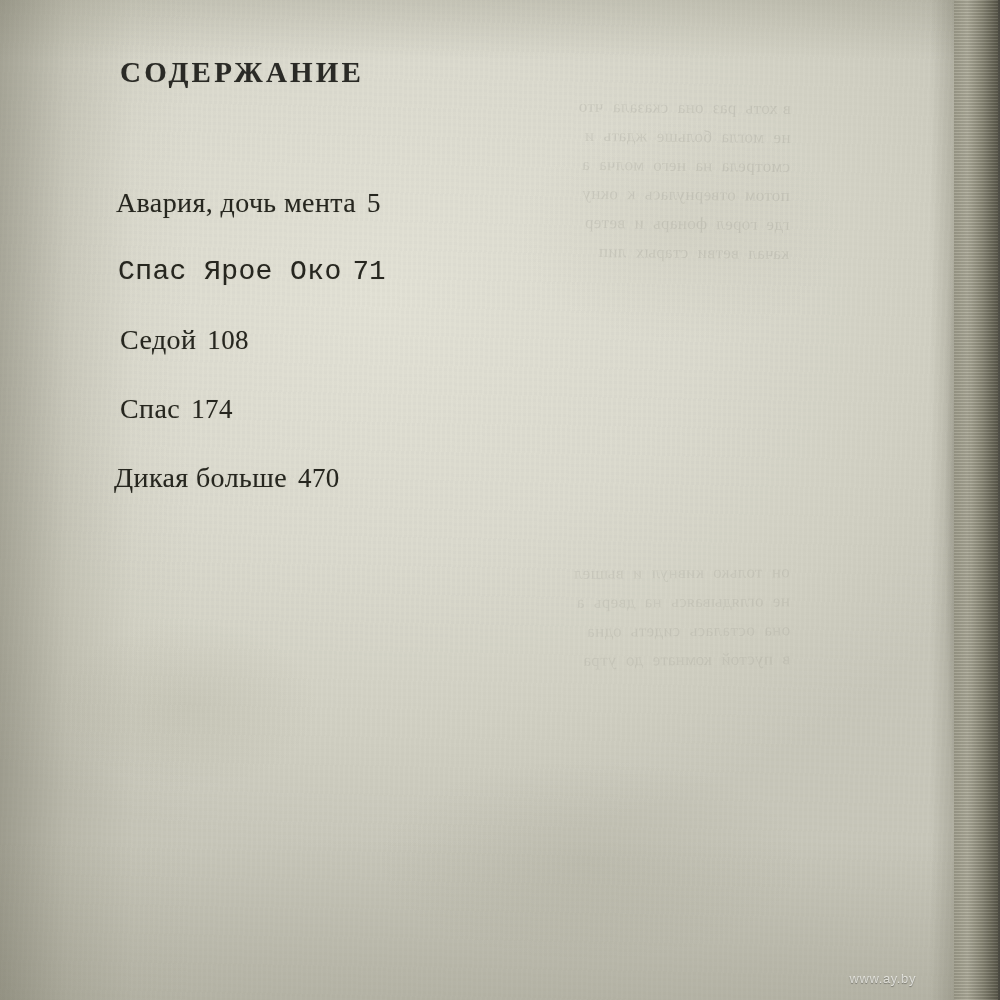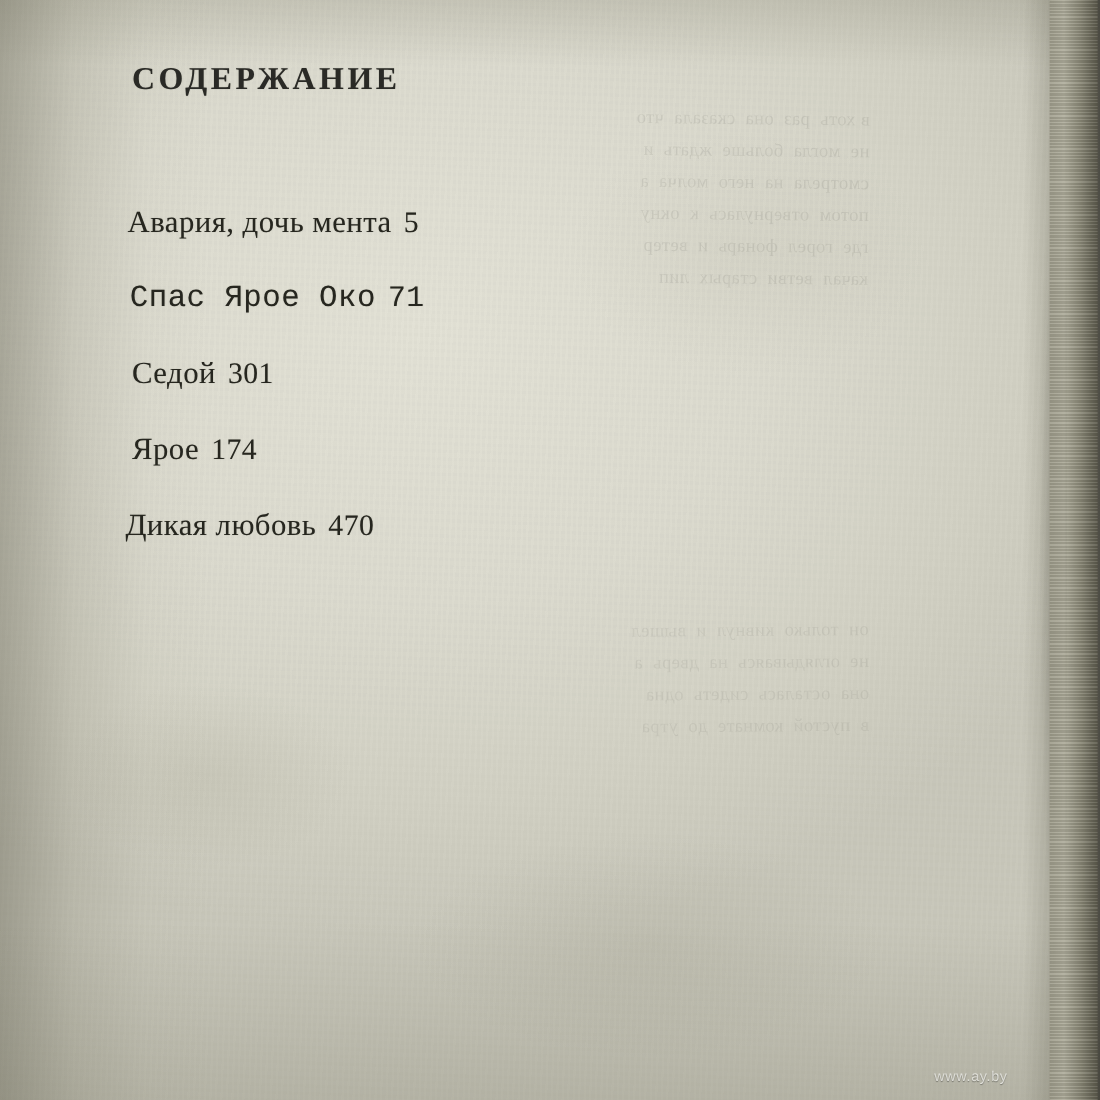--- a/index.html
+++ b/index.html
@@ -188,27 +188,27 @@
     <div class="toc-title">СОДЕРЖАНИЕ</div>
 
     <div class="toc-list">
       <div class="toc-entry e0">
         <span>Авария, дочь мента</span><span class="pg">5</span>
       </div>
       <div class="toc-entry e1">
         <span>Спас Ярое Око</span><span class="pg">71</span>
       </div>
       <div class="toc-entry e2">
-        <span>Седой</span><span class="pg">301</span>
+        <span>Седой</span><span class="pg">108</span>
       </div>
       <div class="toc-entry e3">
-        <span>Ярое</span><span class="pg">174</span>
+        <span>Спас</span><span class="pg">174</span>
       </div>
       <div class="toc-entry e4">
-        <span>Дикая любовь</span><span class="pg">470</span>
+        <span>Дикая больше</span><span class="pg">470</span>
       </div>
     </div>
   </div>
 
   <div class="edge-wrap">
     <div class="edge-curve"></div>
     <div class="edge-dark"></div>
     <div class="edge-pages"></div>
   </div>
 

